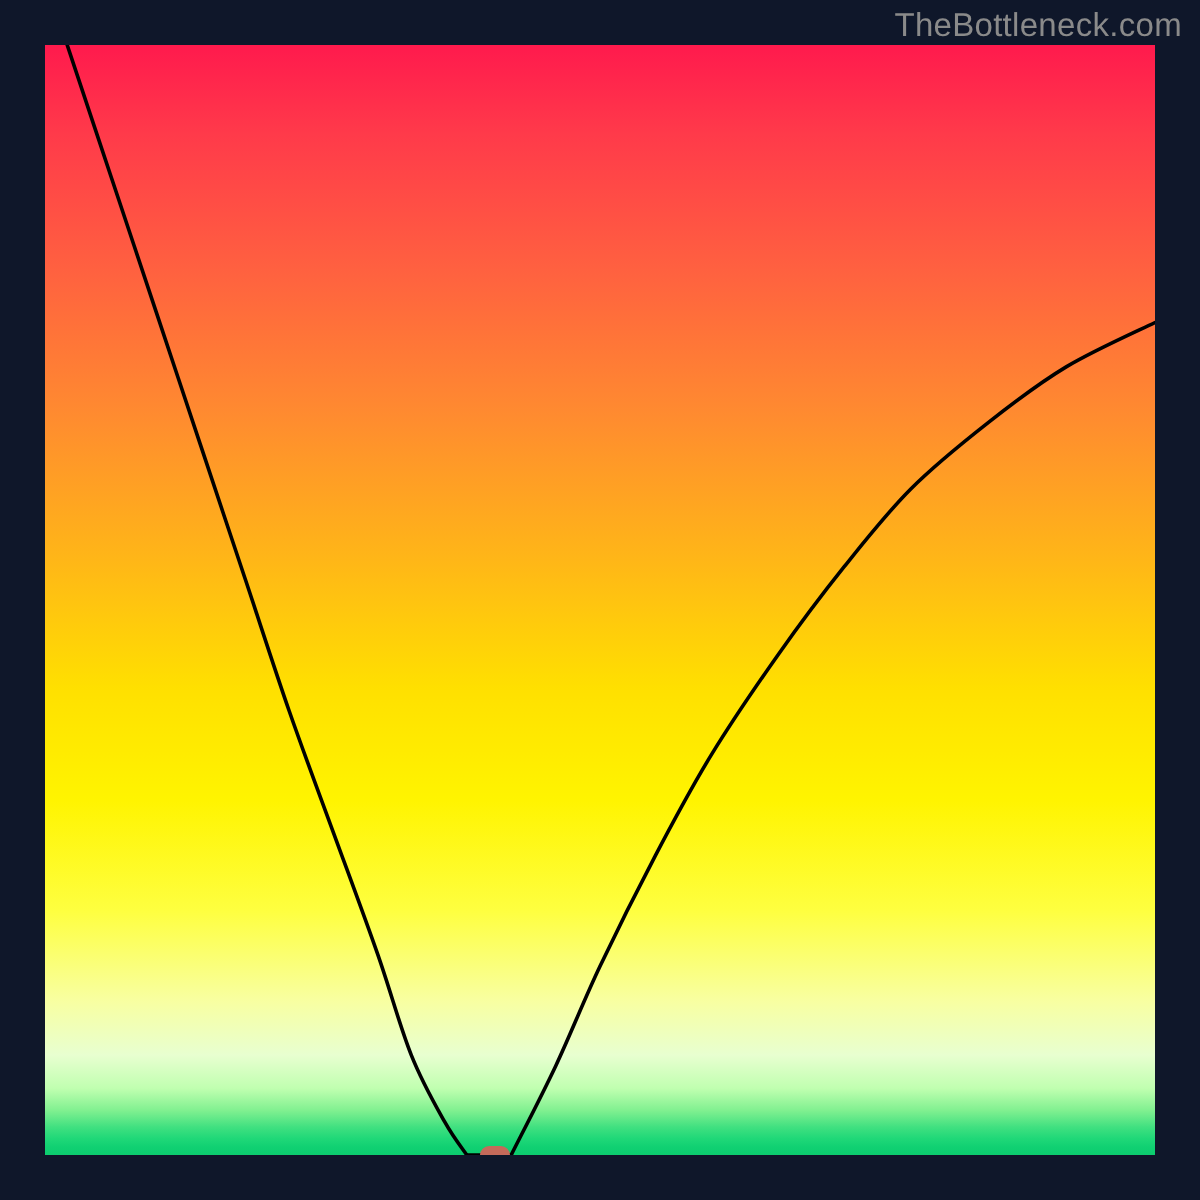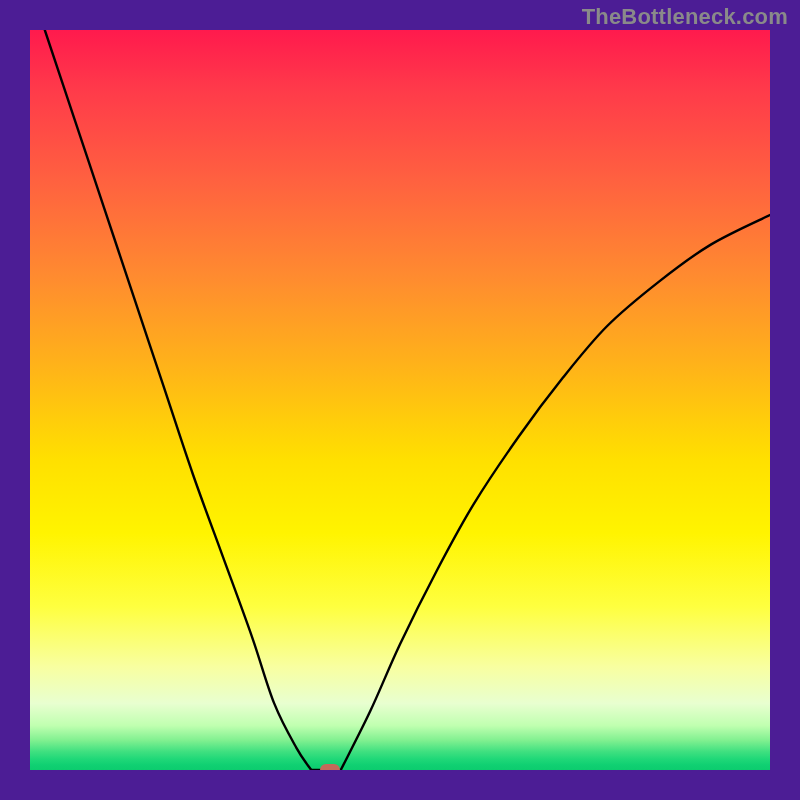--- a/index.html
+++ b/index.html
@@ -7,22 +7,21 @@
     padding: 0;
     width: 800px;
     height: 800px;
     background: #000;
     overflow: hidden;
     font-family: Arial, Helvetica, sans-serif;
   }
   .frame {
     position: absolute;
     inset: 0;
-    background: #4c1d95;
-    font-weight: bold;
+    background: #0f172a;
   }
   .plot-area {
     position: absolute;
     left: 30px;
     top: 30px;
     width: 740px;
     height: 740px;
     overflow: hidden;
   }
   .gradient {

